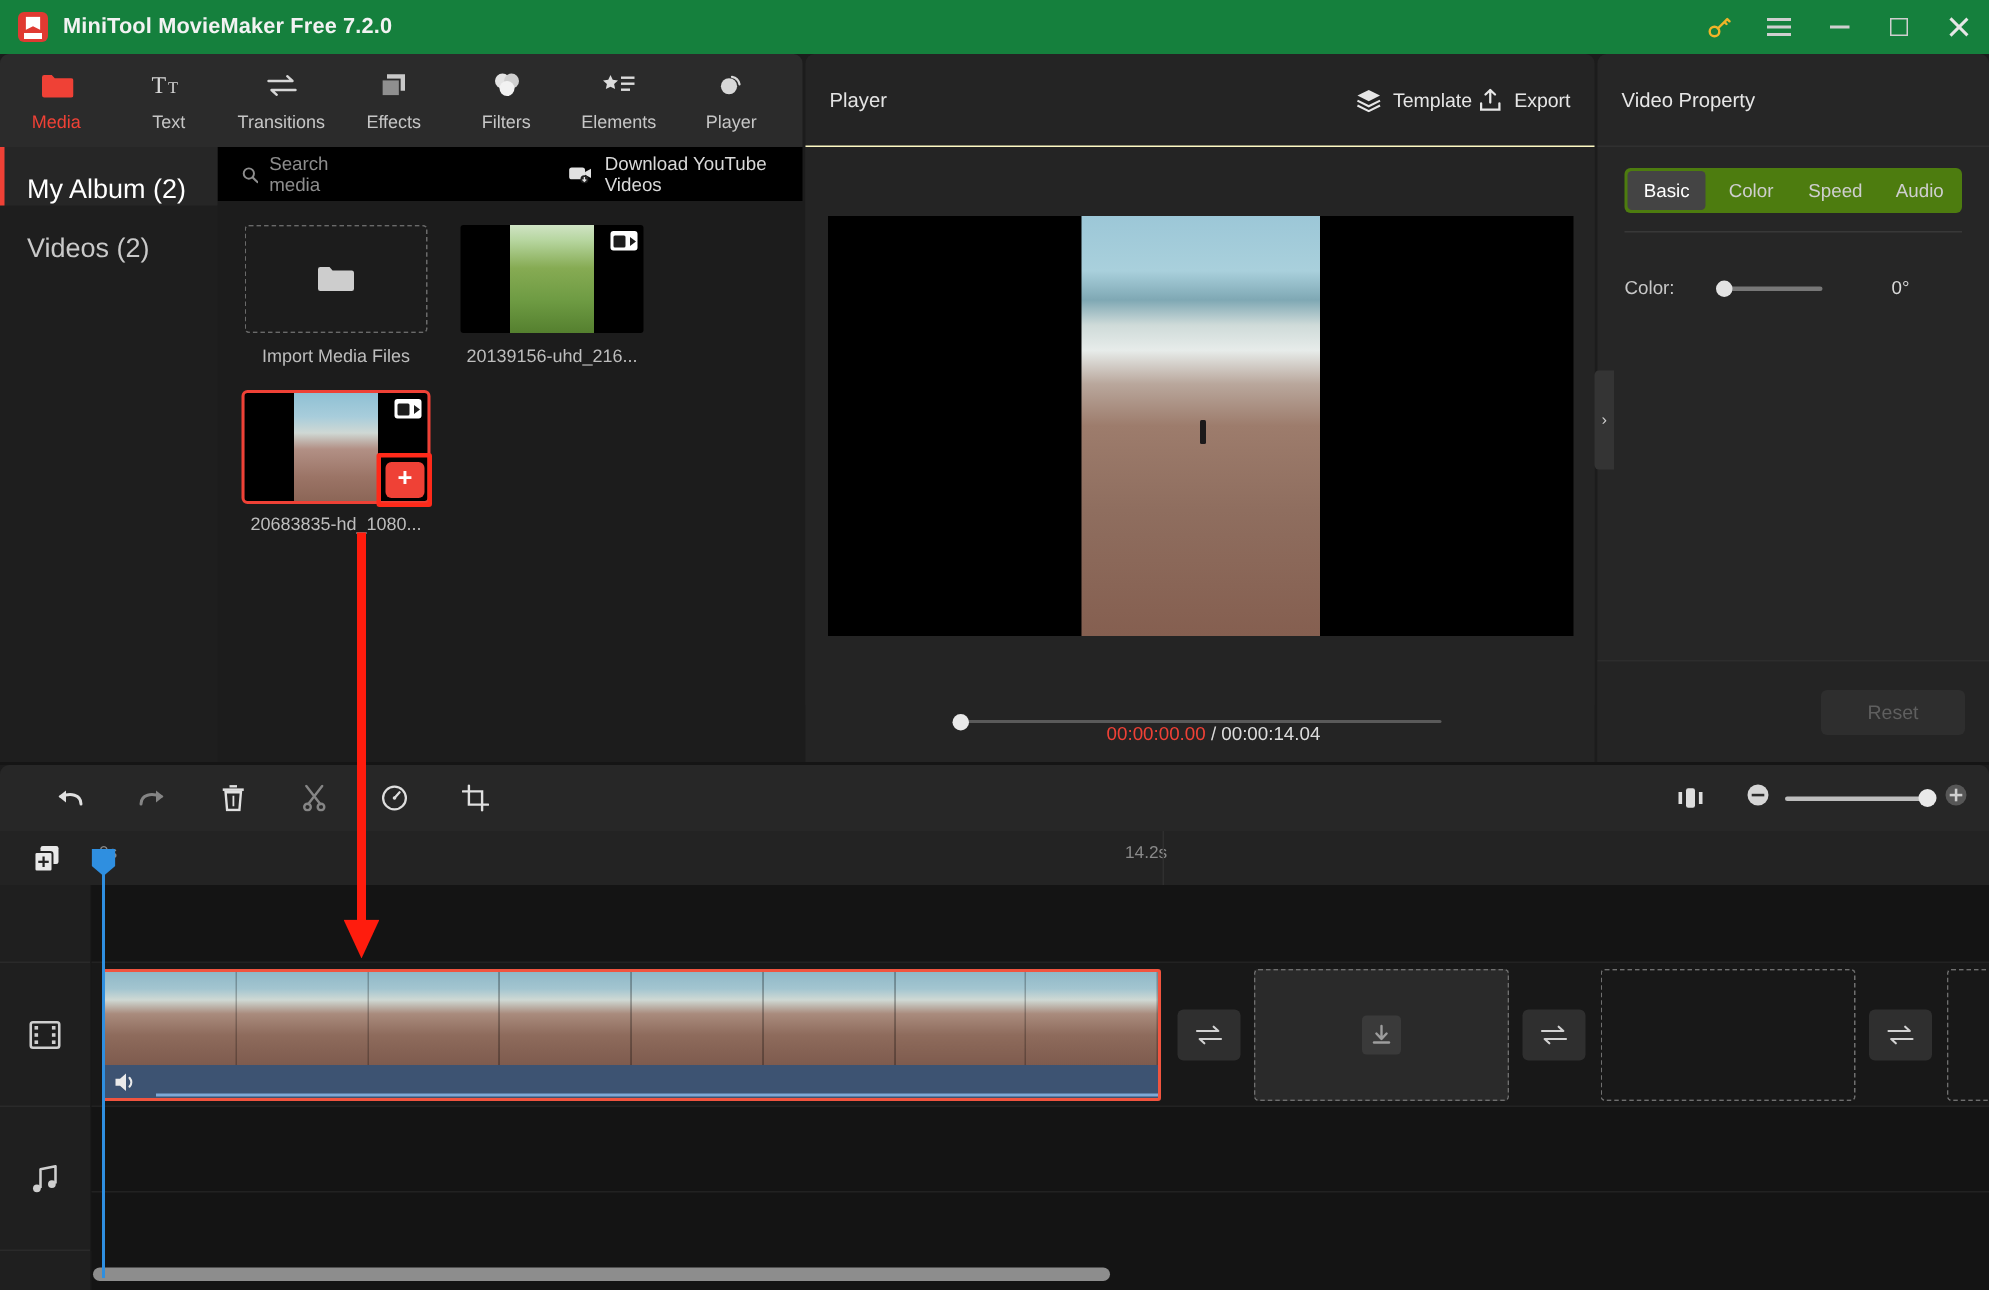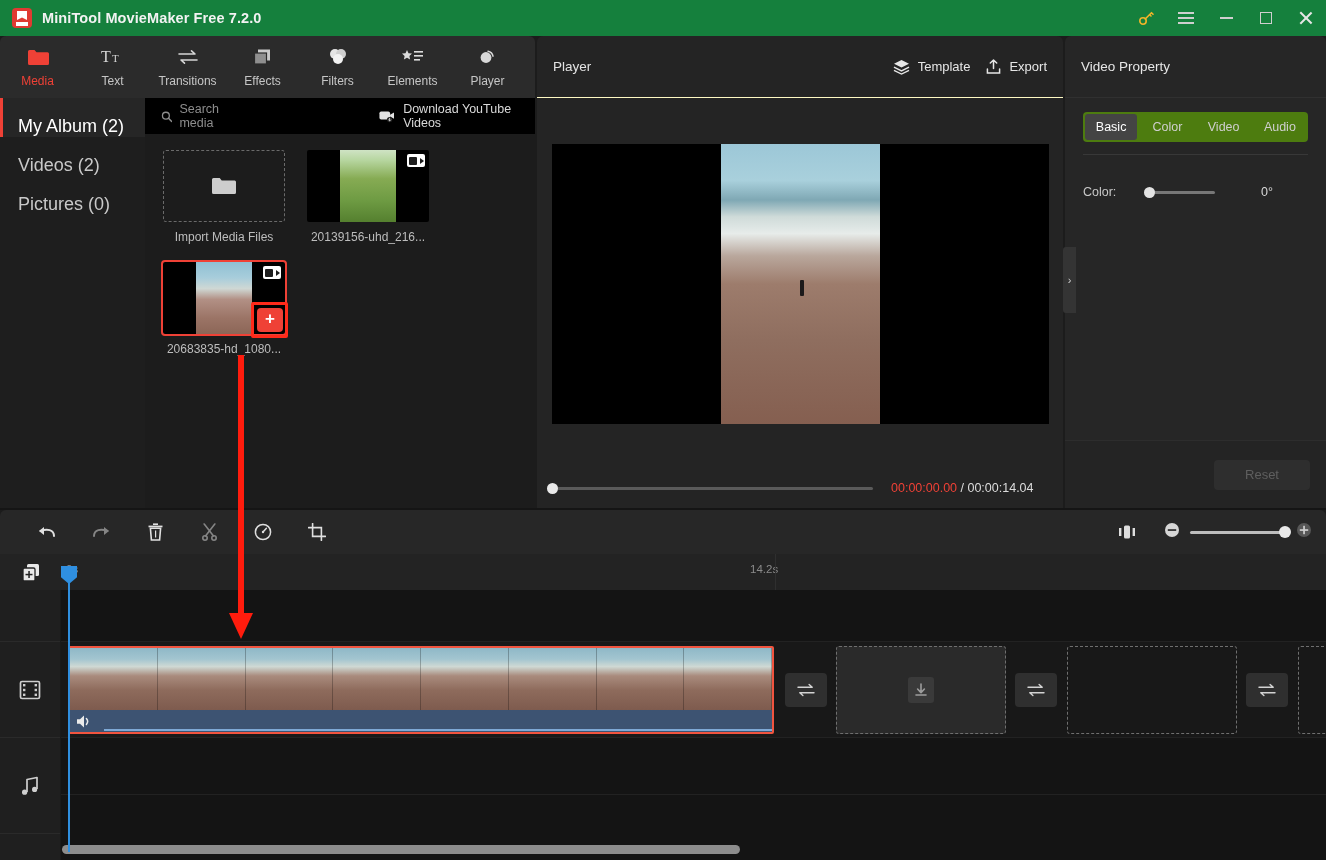--- a/index.html
+++ b/index.html
@@ -110,35 +110,35 @@
     border: 3px solid #ff2a1a; border-radius: 2px;
   }
 
   
   .player {
     position: absolute; top: 36px; left: 537px; width: 526px; height: 472px;
     background: #242424; border-radius: 6px 6px 0 0;
   }
   .player-head { height: 62px; display: flex; align-items: center; padding: 0 16px; border-bottom:1px solid #fef9c3;}
   .player-title { font-size: 13.5px; color: #e3e3e3; }
-  .phead-right { margin-left: auto; display: flex; align-items: center; gap: 16px; }
+  .phead-right { margin-left: auto; display: flex; align-items: center; gap: 5px; }
   .phbtn { display: flex; align-items: center; gap: 8px; font-size: 13px; color: #e6e6e6; }
   .stage {
     position: absolute; top: 62px; left: 0; width: 526px; height: 372px;
     display: flex; align-items: center; justify-content: center; background: #242424;
   }
   .canvas { width: 497px; height: 280px; background: #000; position: relative; overflow:hidden;}
   .canvas .vid { position: absolute; left: 169px; top: 0; width: 159px; height: 280px;
     background: linear-gradient(180deg,
       #9cc7d7 0%, #a9d0dc 13%, #7fa8b4 20%, #cfdbd9 26%, #e7ecea 32%,
       #b9a79c 40%, #9d7c6c 50%, #8f6e5f 70%, #855f50 100%);
   }
   .canvas .person { position:absolute; left: 248px; top:136px; width:4px; height:16px; background:#1c1a1b; border-radius:1px;}
   .player-ctrl { position: absolute; top: 434px; left: 0; width: 526px; height: 38px; }
-  .seekrow { position: absolute; top: 10px; left: 14px; width: 498px; height: 16px; display:flex; align-items:center;}
+  .seekrow { position: absolute; top: 10px; left: 14px; width: 498px; height: 16px; display:flex; align-items:center;flex-direction:column;}
   .seekbar { width: 322px; height: 3px; background: #5a5a5a; border-radius: 2px; position: relative; }
   .seekknob { position:absolute; left:-4px; top:-4px; width: 11px; height: 11px; border-radius:50%; background:#e9e9e9;}
   .timecode { margin-left: 18px; font-size: 12.5px; white-space: nowrap;}
   .timecode .cur { color: #ef4136; }
   .timecode .tot { color: #dcdcdc; }
   .btnrow { position: absolute; top: 36px; left: 14px; width: 498px; height: 28px; display: flex; align-items: center; }
   .pbtn { width: 30px; height: 26px; display: flex; align-items: center; justify-content: center; color: #eaeaea; }
   .volbar { width: 118px; height: 3px; background: #9b9b9b; border-radius:2px; margin-left: 8px; position: relative;}
   .volknob { position:absolute; right:-5px; top:-4px; width:11px;height:11px;border-radius:50%;background:#e9e9e9;}
   .ratio-sel {
@@ -343,23 +343,20 @@
   </div>
 
   <div class="media-area">
     <div class="lib-side">
       <div class="lib-item active">
         <span>My Album (2)</span>
       </div>
       <div class="lib-item">
         <span>Videos (2)</span>
       </div>
-      <div class="lib-item">
-        <span>Pictures (0)</span>
-      </div>
     </div>
 
     <div class="lib-main">
       <div class="lib-toolbar">
         <div class="search-box">
           <svg width="13" height="13" viewBox="0 0 14 14">
             <circle cx="6" cy="6" r="4.2" fill="none" stroke="#8d8d8d" stroke-width="1.6"></circle>
             <path d="M9.2 9.2 L13 13" stroke="#8d8d8d" stroke-width="1.8" stroke-linecap="round"></path>
           </svg>
           <span>Search media</span>
@@ -497,21 +494,21 @@
   <div class="prop">
     <div class="prop-head">Video Property</div>
     <div class="prop-tabs">
       <div class="ptab active">
           <span>Basic</span>
         </div>
       <div class="ptab">
           <span>Color</span>
         </div>
       <div class="ptab">
-          <span>Video</span>
+          <span>Speed</span>
         </div>
       <div class="ptab">
           <span>Audio</span>
         </div>
     </div>
     <div class="prop-divider"></div>
 
 
     <div class="prow" style="margin-top:18px">
       <div class="plabel">Color:</div>

